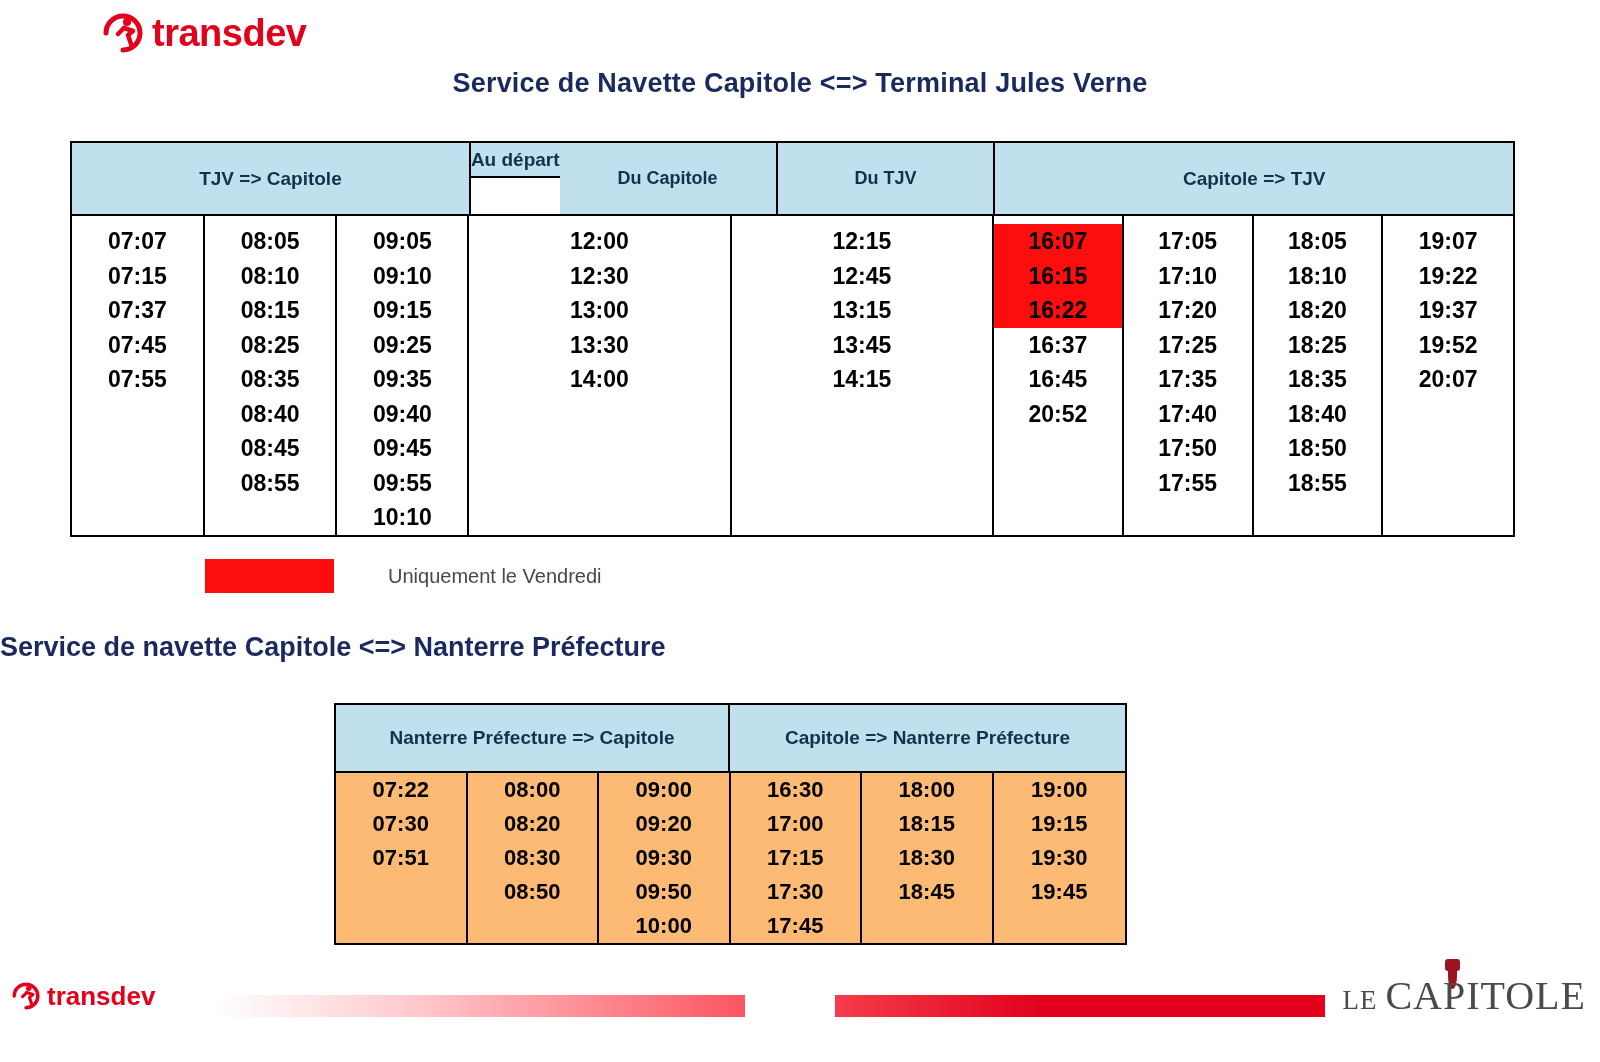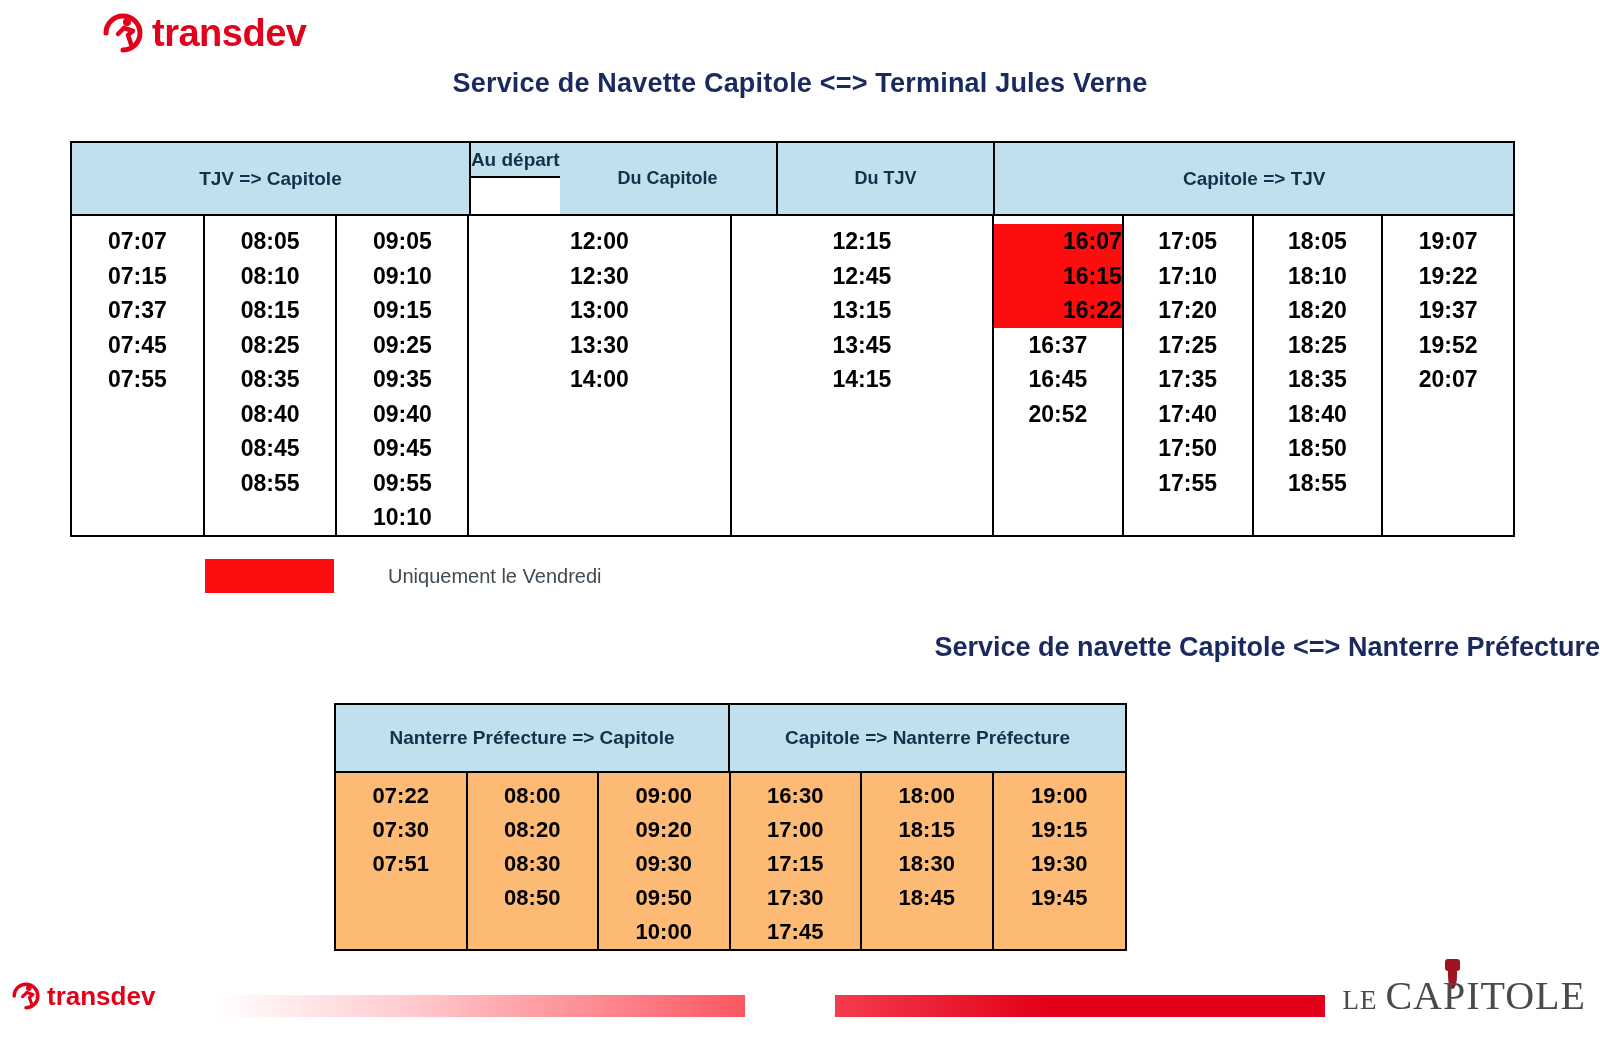--- a/index.html
+++ b/index.html
@@ -47,21 +47,21 @@
     font-size: 27px;
     font-weight: 700;
     color: #1b2a5e;
     letter-spacing: 0.2px;
   }
   .title-2 {
     position: absolute;
     left: 0;
     top: 632px;
     width: 1600px;
-    text-align: right;
+    text-align: left;
     font-size: 27px;
     font-weight: 700;
     color: #1b2a5e;
   }
 
   
   .table1 {
     position: absolute;
     left: 70px;
     top: 141px;
@@ -151,21 +151,20 @@
   .time {
     font-size: 23px;
     font-weight: 700;
     line-height: 34.5px;
     color: #000;
     text-align: center;
     width: 100%;
   }
   .time.hl {
     background: #fd0d0d;
-    text-align: right;
   }
 
   
   .legend {
     position: absolute;
     left: 205px;
     top: 559px;
     display: flex;
     align-items: center;
     gap: 54px;
@@ -209,21 +208,20 @@
 
   .t2-body {
     display: flex;
     border-top: 2px solid #000;
     min-height: 168px;
   }
   .t2-body .col {
     width: 131px;
     box-sizing: border-box;
     border-right: 2px solid #000;
-    padding-top: 6px;
     display: flex;
     flex-direction: column;
     align-items: flex-start;
   }
   .t2-body .col:last-child { border-right: none; }
   .t2-body .col.wide { width: 132px; }
   .t2-body .time { font-size: 22px; line-height: 34px; }
 
   
   .footer-logo {

